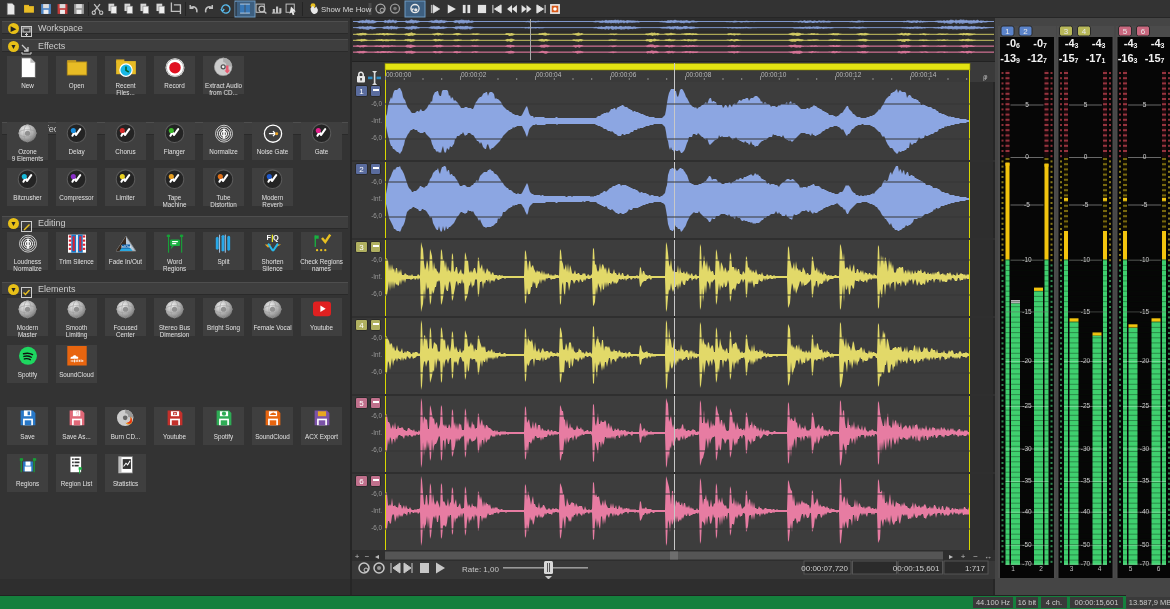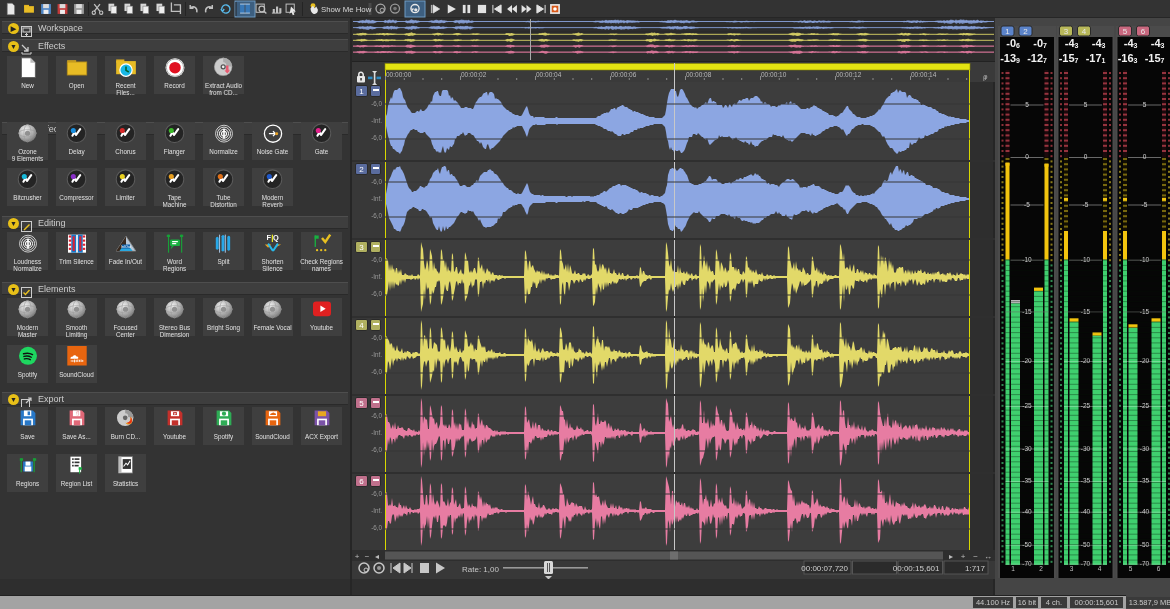--- a/index.html
+++ b/index.html
@@ -18,21 +18,21 @@
 #ruler{position:absolute;left:0;top:44px;width:643px;height:20px;background:#3a3a3a}
 #rail{position:absolute;left:352px;top:62px;width:33px;height:488px;background:#383838}
 .badge{position:absolute;left:3px;width:13px;height:12px;border-radius:2px;color:#fff;font-size:8px;text-align:center;line-height:12px;border:1px solid #2a2a2a}
 .minus{position:absolute;left:18px;width:11px;height:12px;border-radius:2px;border:1px solid #2a2a2a}
 .minus div{margin:3px auto 0;width:6px;height:2.4px;background:#fff}
 .dbl{position:absolute;right:3px;font-size:6.3px;color:#9a9a9a}
 #tracks{position:absolute;left:385px;top:82px;width:585px;height:468px;background:#3d3d3d}
 .rlab{position:absolute;top:9px;font-size:6.5px;color:#b8b8b8}
 #tabrow{position:absolute;left:0;top:579px;width:1170px;height:16px;background:#2a2a2a}
 .tab{position:absolute;top:0px;height:15px;background:#3d3d3d;border:1px solid #222;border-bottom:none;color:#d8d8d8;font-size:7.5px;line-height:14px;padding:0 6px;font-weight:bold}
-#statusbar{position:absolute;left:0;top:595px;width:1126px;height:14px;background:#a3a3a3;border-top:1px solid #222}
+#statusbar{position:absolute;left:0;top:595px;width:1126px;height:14px;background:#15803d;border-top:1px solid #222}
 .scell{position:absolute;top:1px;height:11px;line-height:11px;font-size:7.5px;color:#c8c8c8;text-align:center;background:#3a3a3a}
 </style></head><body>
 <div id="app">
 <div id="toolbar"></div>
     <div style="position:absolute;left:350px;top:18px;width:2px;height:577px;background:#262626"></div>
     <div style="position:absolute;left:993px;top:18px;width:2px;height:577px;background:#262626"></div>
     <svg width="1170" height="18" viewBox="0 0 1170 18" style="position:absolute;left:0;top:0">
       <rect x="235" y="1" width="20" height="16" fill="#3d5f80" stroke="#6f9cc4" stroke-width="1"></rect>
       <rect x="405" y="1" width="20" height="16" fill="#3d5f80" stroke="#6f9cc4" stroke-width="1"></rect>
       <g transform="translate(10.500000,9) scale(0.82) translate(0,-9)">
@@ -199,28 +199,20 @@
           </svg></div>
         <div class="hlab">Editing</div>
       </div>
       <div class="shead" style="top:264px">
         <div class="ycirc">▼</div>
         <div class="hic"><svg width="11" height="11" viewBox="0 0 11 11">
             <rect x="0.5" y="0.5" width="10" height="10" fill="none" stroke="#ccc"></rect>
             <path d="M2.5 5.5l2 2 4-4.5" stroke="#e8c020" stroke-width="1.4" fill="none"></path>
           </svg></div>
         <div class="hlab">Elements</div>
-      </div>
-      <div class="shead" style="top:374px">
-        <div class="ycirc">▼</div>
-        <div class="hic"><svg width="11" height="11" viewBox="0 0 11 11">
-            <rect x="0.5" y="2.5" width="8" height="8" fill="none" stroke="#ccc"></rect>
-            <path d="M5 6l5-5M7 1h3v3" stroke="#ccc" stroke-width="1.2" fill="none"></path>
-          </svg></div>
-        <div class="hlab">Export</div>
       </div>
       <div class="tile" style="left:7px;top:38px;width:41px;height:38px">
         <div class="ti"><svg width="24" height="26" viewBox="0 0 24 26">
             <path d="M4 1h11l6 6v18H4z" fill="#fff" stroke="#555" stroke-width="1"></path>
             <path d="M15 1l6 6h-6z" fill="#bbb"></path>
           </svg></div>
         <div class="tl">New</div>
       </div>
       <div class="tile" style="left:56px;top:38px;width:41px;height:38px">
         <div class="ti"><svg width="26" height="24" viewBox="0 0 26 24">

